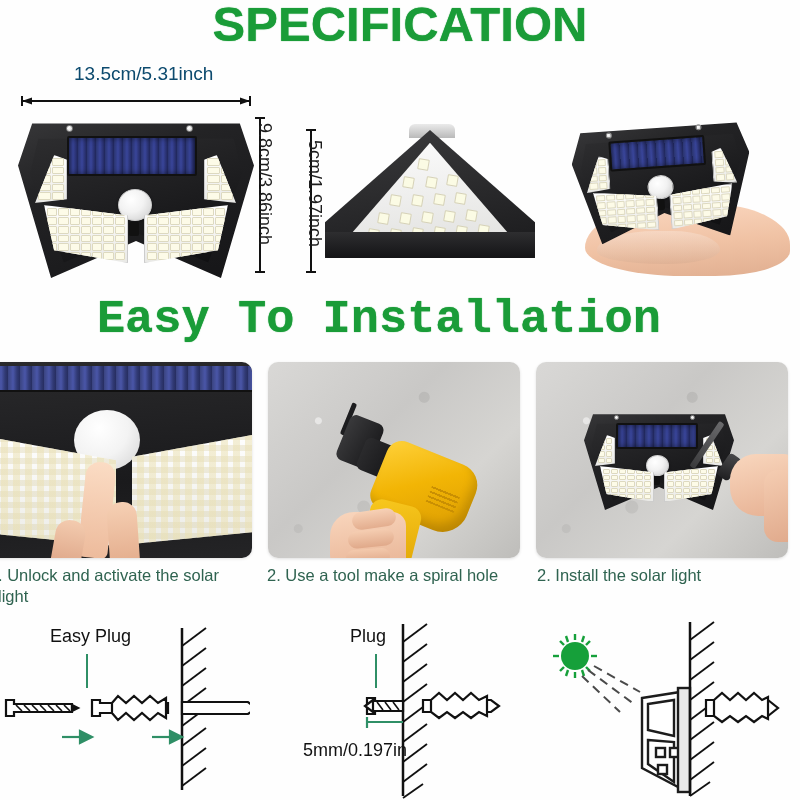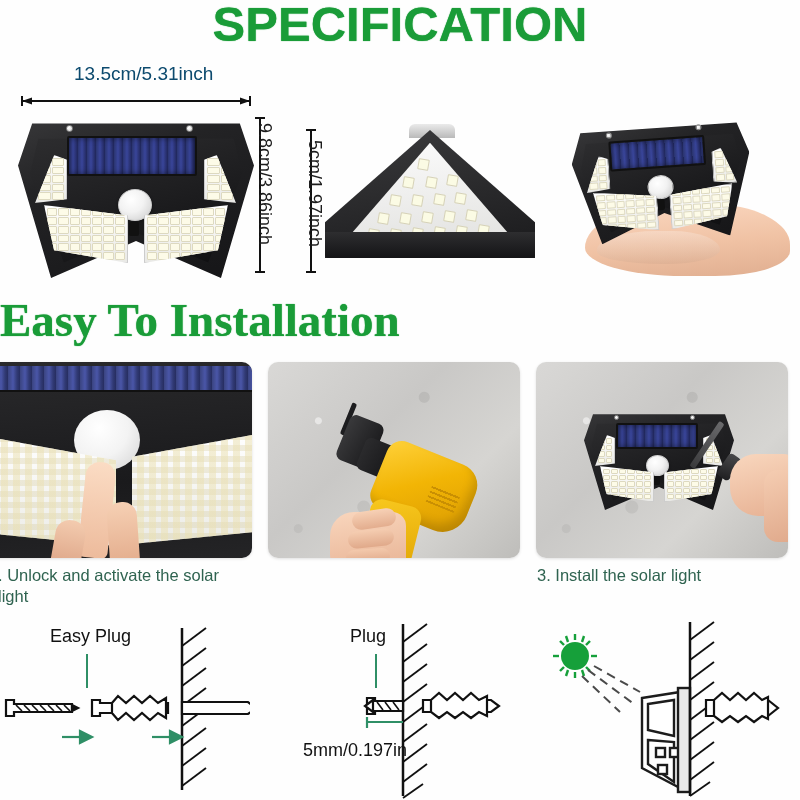--- a/index.html
+++ b/index.html
@@ -16,22 +16,22 @@
   .heading-spec {
     position: absolute; left: 0; top: -4px; width: 800px;
     text-align: center;
     font-family: "Liberation Sans", sans-serif;
     font-weight: bold; font-size: 49px; letter-spacing: 0px;
     color: #1a9c38;
     text-shadow: 0 0 1px #1a9c38;
   }
   .heading-easy {
     position: absolute; left: 0; top: 293px; width: 661px;
-    text-align: left;
-    font-family: Liberation Serif, serif;
+    text-align: right;
+    font-family: Liberation Mono, monospace;
     font-weight: bold; font-size: 47px;
     color: #1a9c38;
     text-shadow: 0 0 1px #1a9c38;
   }
 
   
   .dim-label-h {
     position: absolute; left: 30px; top: 63px;
     font-size: 19px; color: #0c4a6e;
     font-family: "Liberation Sans", sans-serif;
@@ -663,21 +663,22 @@
 
     <div style="position:absolute; left:194px; top:92px; width:66px; height:62px;
                 background:linear-gradient(165deg,#f9d7be,#e6b092);
                 border-radius:26px 12px 18px 28px;"></div>
     <div style="position:absolute; left:228px; top:108px; width:40px; height:72px;
                 background:linear-gradient(160deg,#f5cdb2,#dfa88a);
                 border-radius:14px;"></div>
   </div>
 
   <div class="step-caption" style="left:-2px; top:565px; width:240px;">. Unlock and activate the solar light</div>
-  <div class="step-caption" style="left:537px; top:565px; width:250px;">3. Install the solar light</div>
+  <div class="step-caption" style="left:267px; top:565px; width:240px;">2. Use a tool make a spiral hole</div>
+  <div class="step-caption" style="left:537px; top:565px; width:250px;">2. Install the solar light</div>
 
   <div class="diagram" style="left:0px; top:618px; width:250px; height:182px;">
     <div class="diag-label" style="left:50px; top:8px;">Easy Plug</div>
     <div class="leader" style="left:86px; top:36px; height:34px;"></div>
     <svg width="250" height="182" viewBox="0 0 250 182" style="position:absolute; left:0; top:0;">
 
       <g fill="none" stroke="#111" stroke-width="2.2">
         <path d="M6 82 L6 98 L14 98 L14 94 L72 94 L72 86 L14 86 L14 82 Z" fill="#fff"></path>
         <path d="M72 87 L78 90 L72 93 Z" fill="#111"></path>
       </g>

